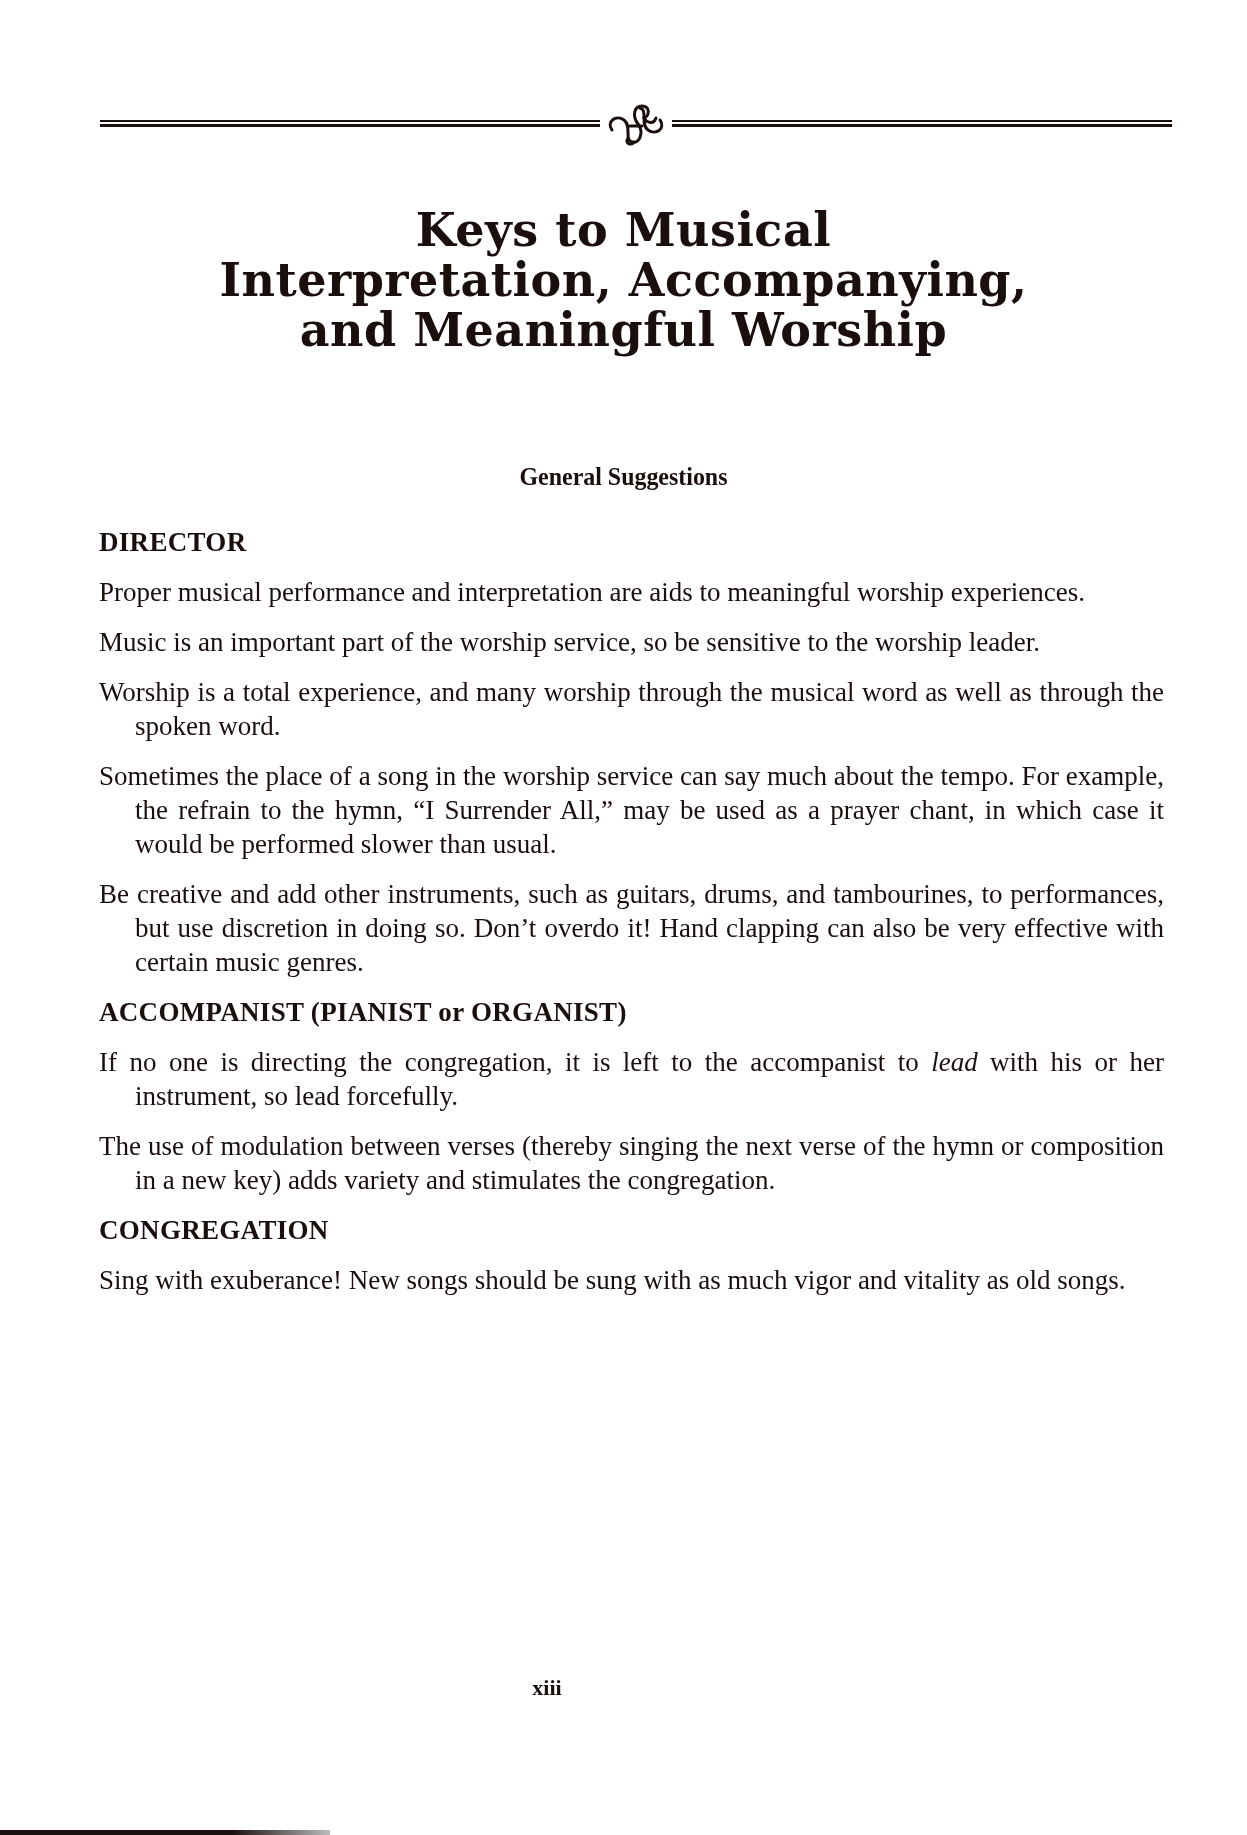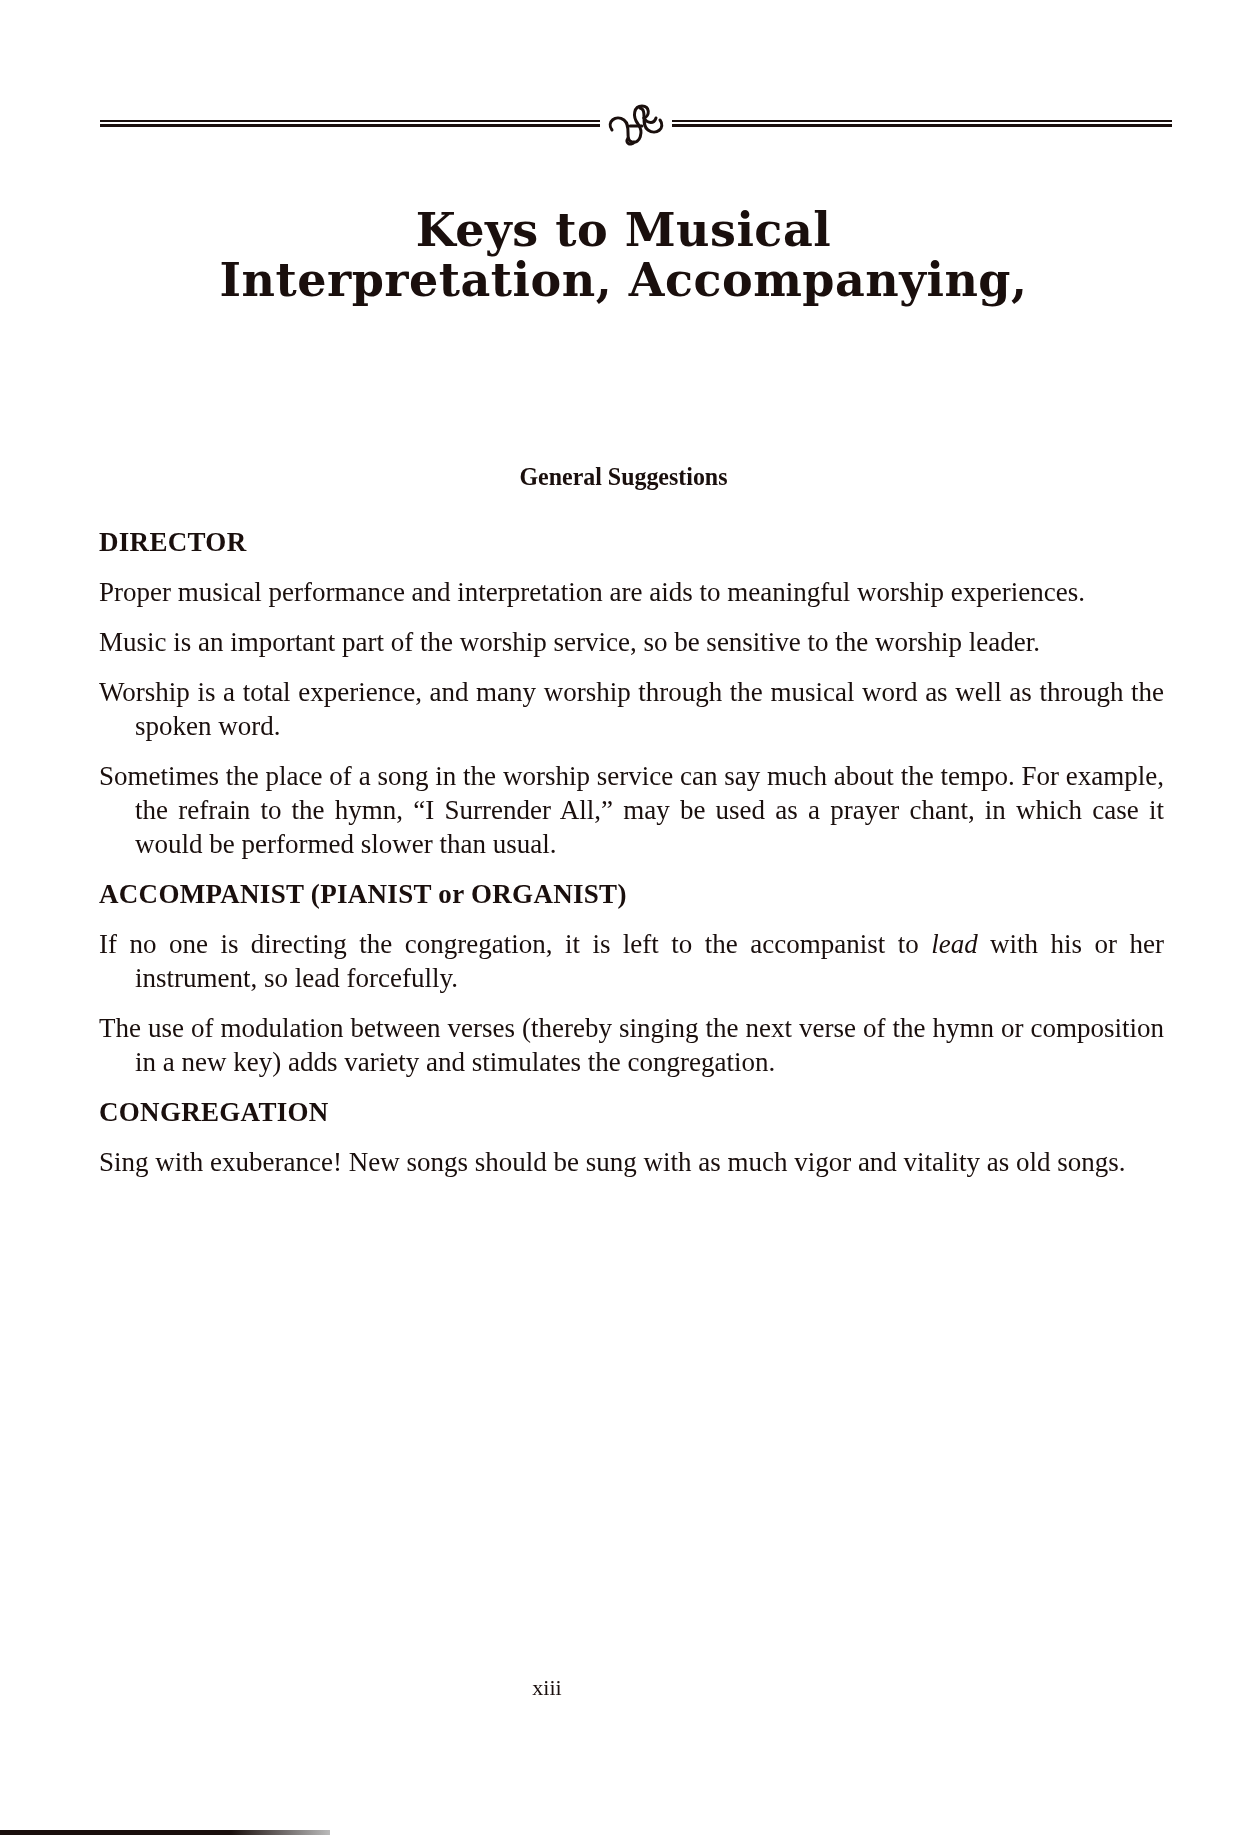--- a/index.html
+++ b/index.html
@@ -95,21 +95,21 @@
       text-indent: -36px;
       text-align: justify;
     }
     .para em { font-style: italic; }
     .page-number {
       position: absolute;
       left: 0;
       width: 1094px;
       top: 1676px;
       text-align: center;
-      font-weight: normal;
+      font-weight: bold;
       font-size: 22px;
       line-height: 24px;
     }
     .scan-edge {
       position: absolute;
       left: 0;
       top: 1830px;
       width: 330px;
       height: 5px;
       background: linear-gradient(to right, #1a0f0d 0%, #1a0f0d 70%, #bbb 100%);
@@ -130,32 +130,34 @@
         <path d="M40 16 C44 22, 50 22, 52 16"></path>
         <path d="M26 24 L38 24"></path>
       </g>
     </svg>
     <div class="rule right"></div>
   </div>
 
   <h1 class="title">
     <span>Keys to Musical</span>
     <span>Interpretation, Accompanying,</span>
+    <span>and Meaningful Worship</span>
   </h1>
 
   <h2 class="section-heading">General Suggestions</h2>
 
   <div class="content">
 
     <section>
       <h3 class="role-heading">DIRECTOR</h3>
       <p class="para">Proper musical performance and interpretation are aids to meaningful worship experiences.</p>
       <p class="para">Music is an important part of the worship service, so be sensitive to the worship leader.</p>
       <p class="para">Worship is a total experience, and many worship through the musical word as well as through the spoken word.</p>
       <p class="para">Sometimes the place of a song in the worship service can say much about the tempo. For example, the refrain to the hymn, “I Surrender All,” may be used as a prayer chant, in which case it would be performed slower than usual.</p>
+      <p class="para">Be creative and add other instruments, such as guitars, drums, and tambourines, to performances, but use discretion in doing so. Don’t overdo it! Hand clapping can also be very effective with certain music genres.</p>
     </section>
 
     <section>
       <h3 class="role-heading">ACCOMPANIST (PIANIST or ORGANIST)</h3>
       <p class="para"><span>If no one is directing the congregation, it is left to the accompanist to </span><em>lead</em><span> with his or her instrument, so lead forcefully.</span></p>
       <p class="para">The use of modulation between verses (thereby singing the next verse of the hymn or composition in a new key) adds variety and stimulates the congregation.</p>
     </section>
 
     <section>
       <h3 class="role-heading">CONGREGATION</h3>

